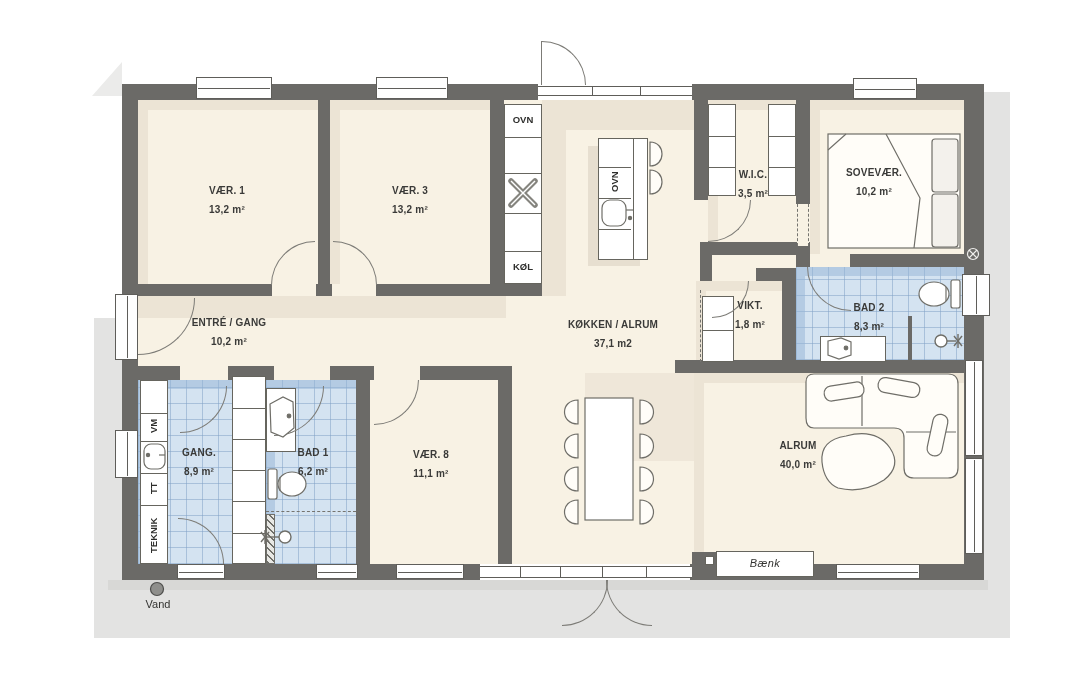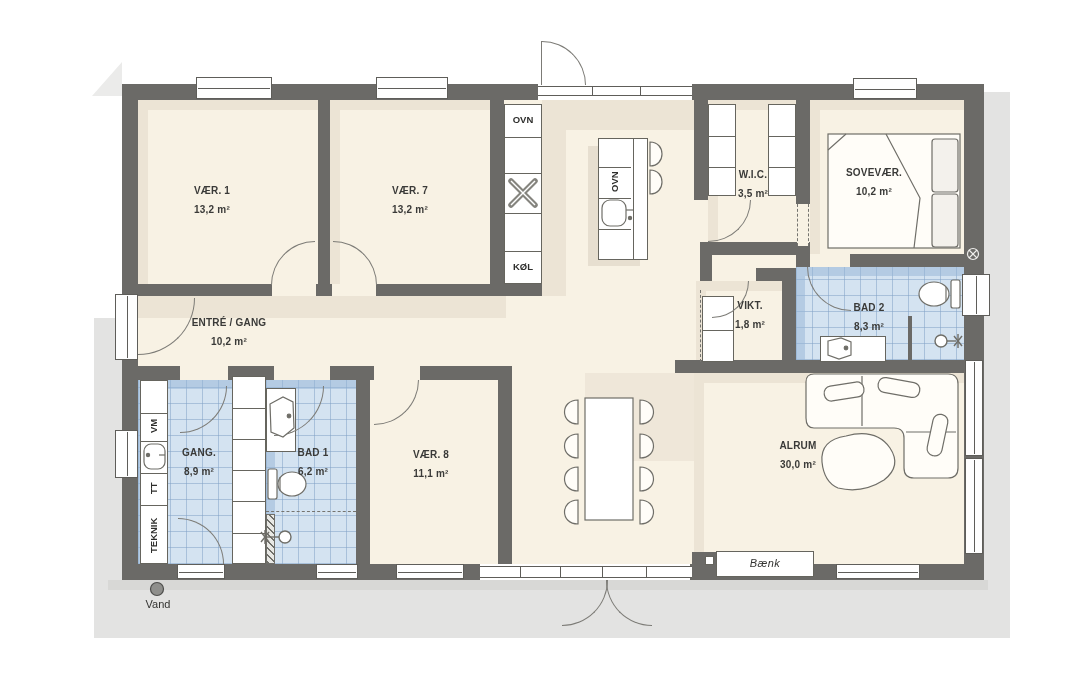--- a/index.html
+++ b/index.html
@@ -288,32 +288,36 @@
       <g stroke="#efeeec" fill="none">
         <circle cx="973" cy="254" r="5.5"></circle>
         <line x1="969" y1="250" x2="977" y2="258"></line>
         <line x1="969" y1="258" x2="977" y2="250"></line>
       </g>
 
       <circle cx="157" cy="589" r="6.5" fill="#8f8f8c" stroke="#4e4e4c"></circle>
     </g>
   </svg>
 
-  <div class="lbl" style="left:212px;top:182px">
+  <div class="lbl" style="left:227px;top:182px">
     <span>VÆR. 1</span>
       <span>13,2 m²</span>
   </div>
   <div class="lbl" style="left:410px;top:182px">
-    <span>VÆR. 7</span>
+    <span>VÆR. 3</span>
       <span>13,2 m²</span>
   </div>
   <div class="lbl" style="left:229px;top:314px">
     <span>ENTRÉ / GANG</span>
       <span>10,2 m²</span>
   </div>
+  <div class="lbl" style="left:613px;top:316px">
+    <span>KØKKEN / ALRUM</span>
+      <span>37,1 m2</span>
+  </div>
   <div class="lbl" style="left:753px;top:166px">
     <span>W.I.C.</span>
       <span>3,5 m²</span>
   </div>
   <div class="lbl" style="left:874px;top:164px">
     <span>SOVEVÆR.</span>
       <span>10,2 m²</span>
   </div>
   <div class="lbl" style="left:750px;top:297px">
     <span>VIKT.</span>
@@ -330,21 +334,21 @@
   <div class="lbl" style="left:313px;top:444px">
     <span>BAD 1</span>
       <span>6,2 m²</span>
   </div>
   <div class="lbl" style="left:431px;top:446px">
     <span>VÆR. 8</span>
       <span>11,1 m²</span>
   </div>
   <div class="lbl" style="left:798px;top:437px">
     <span>ALRUM</span>
-      <span>30,0 m²</span>
+      <span>40,0 m²</span>
   </div>
 
   <div class="app" style="left:504px;top:108px;width:38px;height:24px">OVN</div>
   <div class="app" style="left:504px;top:254px;width:38px;height:26px">KØL</div>
   <div class="app appv" style="left:600px;top:168px;width:30px;height:28px">OVN</div>
   <div class="app appv" style="left:141px;top:413px;width:26px;height:26px">VM</div>
   <div class="app appv" style="left:141px;top:474px;width:26px;height:28px">TT</div>
   <div class="app appv" style="left:141px;top:508px;width:26px;height:54px">TEKNIK</div>
 
   <div class="note" style="left:136px;top:599px;width:44px">Vand</div>

